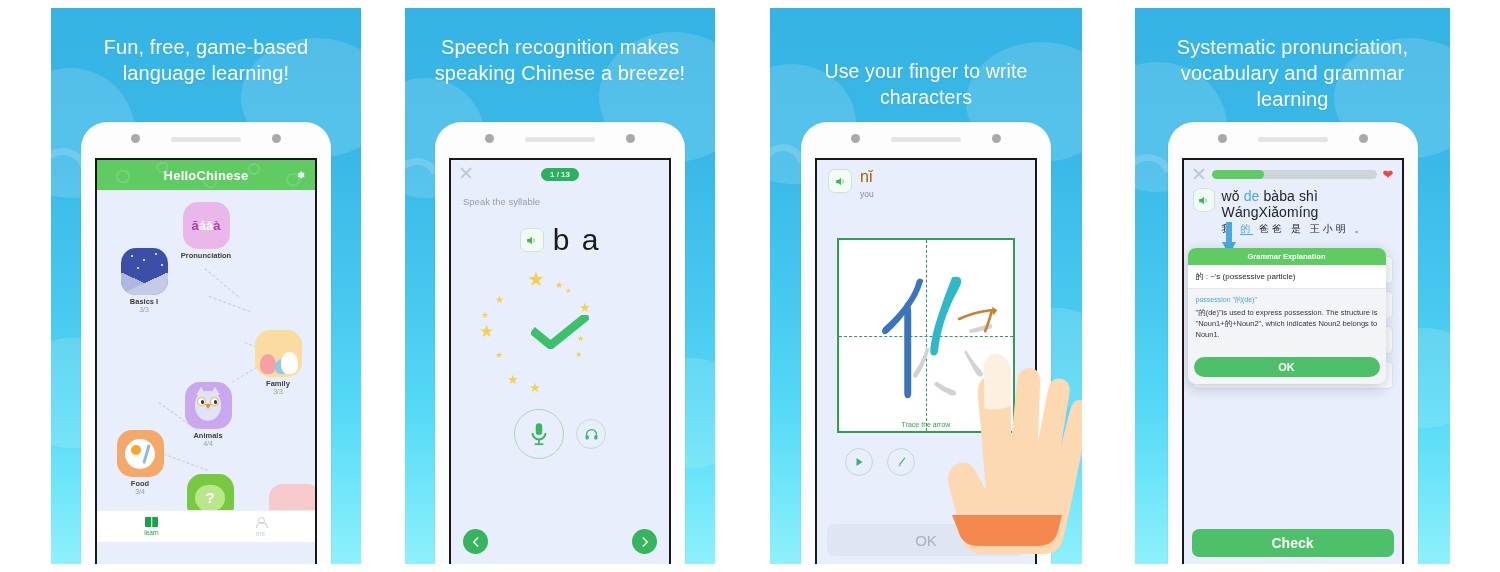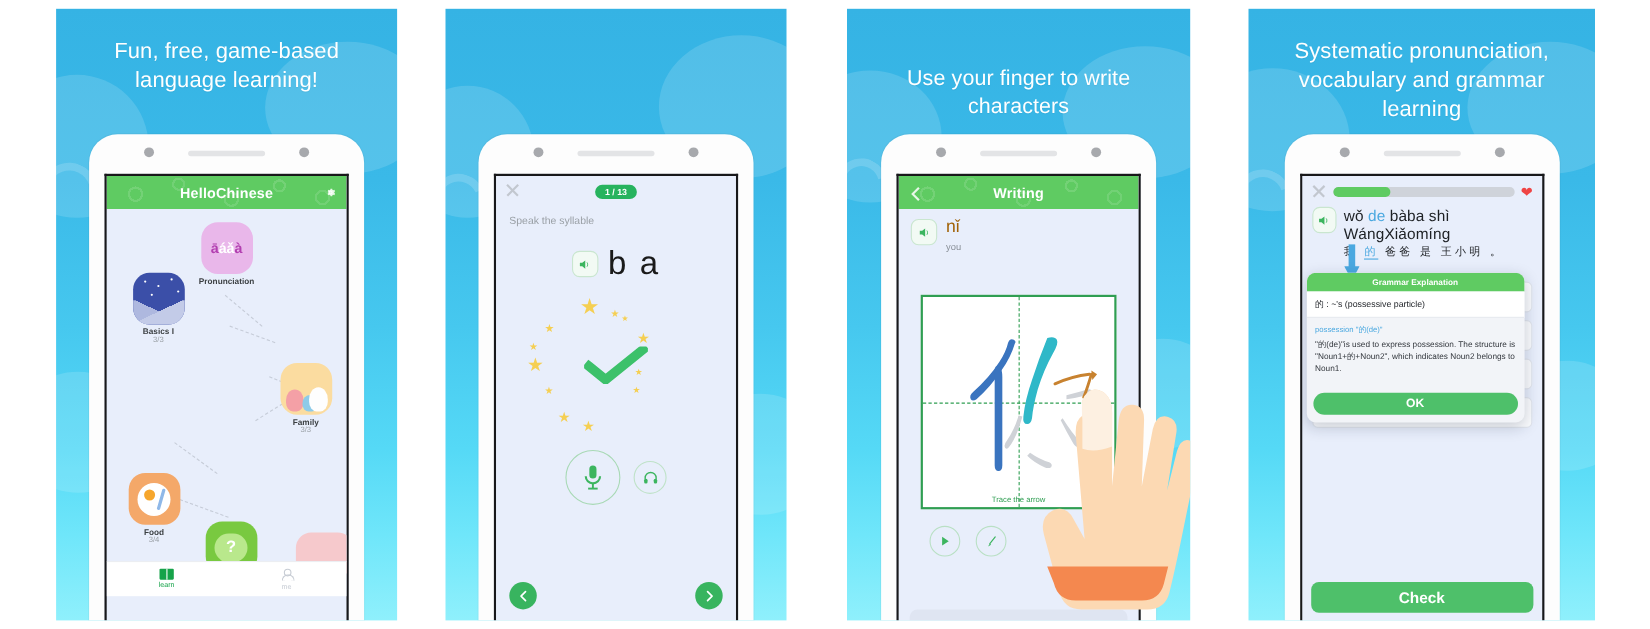--- a/index.html
+++ b/index.html
@@ -270,20 +270,31 @@
           <div class="node" style="left:148px; top:140px;">
             <div class="tile t-fam">
               <span class="h" style="left:5px; width:16px; height:20px; background:#f4a0a6;"></span>
               <span class="h" style="left:20px; width:14px; height:15px; background:#8ecbe8;"></span>
               <span class="h" style="right:4px; width:17px; height:22px; background:#fefefe;"></span>
             </div>
             <div class="nm">Family</div>
             <div class="ct">3/3</div>
           </div>
 
+          <div class="node" style="left:78px; top:192px;">
+            <div class="tile t-ani">
+              <div class="owl">
+                <span class="eye l"></span>
+                <span class="eye r"></span>
+                <span class="beak"></span>
+              </div>
+            </div>
+            <div class="nm">Animals</div>
+            <div class="ct">4/4</div>
+          </div>
 
           <div class="node" style="left:10px; top:240px;">
             <div class="tile t-food">
               <div class="plate">
                 <span class="yolk"></span>
                 <span class="fork"></span>
               </div>
             </div>
             <div class="nm">Food</div>
             <div class="ct">3/4</div>
@@ -310,20 +321,21 @@
         </div>
       </div>
     </div>
   </div>
 
   <div class="panel p2">
     <div class="cloud" style="left:-40px; top:70px; width:120px; height:120px;"></div>
     <div class="cloud" style="right:-34px; top:24px; width:150px; height:130px;"></div>
     <div class="swirl" style="left:-12px; top:150px; width:48px; height:48px; rotate:20deg;"></div>
     <div class="cloud" style="right:-36px; top:350px; width:120px; height:110px;"></div>
+    <div class="headline">Speech recognition makes speaking Chinese a breeze!</div>
 
     <div class="phone">
       <div class="cam l"></div>
       <div class="speaker"></div>
       <div class="cam r"></div>
 
       <div class="screen">
         <div class="p2screen">
           <div class="topbar2">
             <span class="xmark"></span>
@@ -400,24 +412,20 @@
     <div class="swirl" style="left:-10px; top:136px; width:46px; height:46px; rotate:30deg;"></div>
     <div class="cloud" style="right:-30px; top:300px; width:110px; height:100px;"></div>
     <div class="headline one-line">Use your finger to write characters</div>
 
     <div class="phone">
       <div class="cam l"></div>
       <div class="speaker"></div>
       <div class="cam r"></div>
 
       <div class="screen">
-        <div class="appbar">
-          <span class="backarrow"></span>
-          <span class="title">Writing</span>
-        </div>
 
         <div class="p3body">
           <div class="word-row">
             <span class="spk-box">
               <svg viewBox="0 0 24 24" width="13" height="13" fill="#3cb55f">
                 <path d="M4 9v6h4l5 4V5L8 9H4z"></path>
                   <path d="M16 8.5c1.3 1 1.3 6 0 7" stroke="#3cb55f" stroke-width="1.6" fill="none"></path>
               </svg>
             </span>
             <span>

